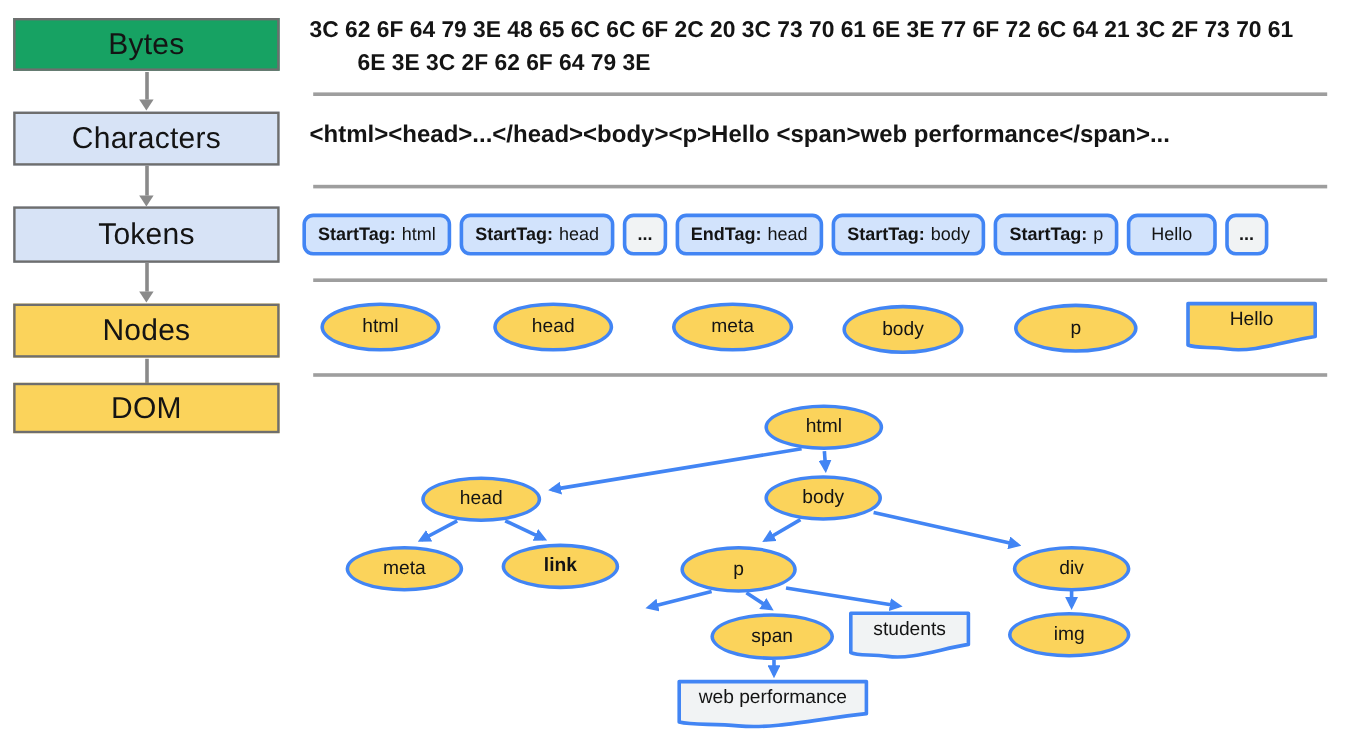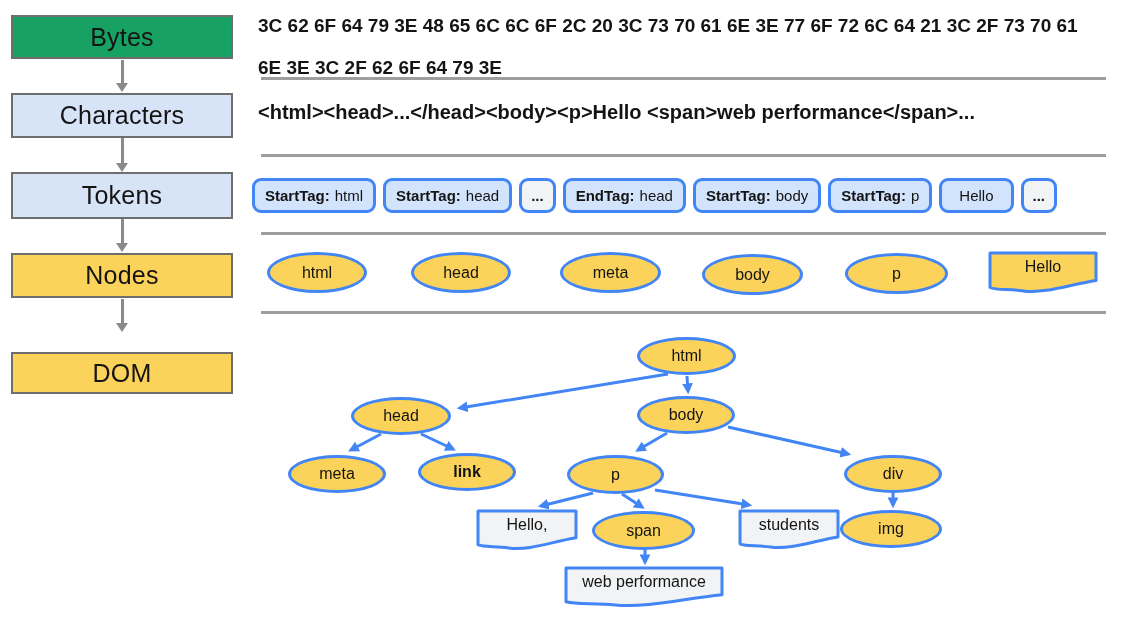--- a/index.html
+++ b/index.html
@@ -85,26 +85,26 @@
     <div class="shaft"></div>
     <div class="head"></div>
   </div>
   <div class="stage yellow" style="top:253px;height:45px;">
     <span>Nodes</span>
   </div>
   <div class="flow-arrow" style="left:115px;top:299px;height:33px;">
     <div class="shaft"></div>
     <div class="head"></div>
   </div>
-  <div class="stage yellow" style="top:352px;height:42px;">
+  <div class="stage yellow" style="top:319px;height:42px;">
     <span>DOM</span>
   </div>
 
   <div class="hexline" style="top:15px;">3C 62 6F 64 79 3E 48 65 6C 6C 6F 2C 20 3C 73 70 61 6E 3E 77 6F 72 6C 64 21 3C 2F 73 70 61</div>
-  <div class="hexline" style="top:57px;">6E 3E 3C 2F 62 6F 64 79 3E</div>
+  <div class="hexline" style="top:42px;margin-left:40px;">6E 3E 3C 2F 62 6F 64 79 3E</div>
   <div class="divider" style="top:77px;"></div>
 
   <div class="charsline" style="top:101px;">&lt;html&gt;&lt;head&gt;...&lt;/head&gt;&lt;body&gt;&lt;p&gt;Hello &lt;span&gt;web performance&lt;/span&gt;...</div>
   <div class="divider" style="top:154px;"></div>
 
   <div class="tokens-row">
     <div class="token t-tag">
       <span class="tlabel">StartTag:</span>
         <span class="tvalue">html</span>
     </div>
@@ -192,30 +192,24 @@
   </div>
   <div class="ellipse" style="left:418px;top:453px;width:98px;height:38px;font-weight:bold;">
     <span>link</span>
   </div>
   <div class="ellipse" style="left:567px;top:455px;width:97px;height:39px;">
     <span>p</span>
   </div>
   <div class="ellipse" style="left:844px;top:455px;width:98px;height:38px;">
     <span>div</span>
   </div>
-  <div class="doc" style="left:476px;top:509px;width:102px;height:41px;">
-    <svg class="docshape" width="102" height="41" viewBox="0 0 102 41">
-        <path d="M 2 2 L 100 2 L 100 28.7 C 75.5 32.8 53.0 41.8 32.6 38.9 C 18.4 36.9 8.2 38.5 2 35.7 Z"></path>
-      </svg>
-    <span class="doc-label">Hello,</span>
-  </div>
   <div class="ellipse" style="left:592px;top:511px;width:103px;height:39px;">
     <span>span</span>
   </div>
-  <div class="doc" style="left:707px;top:509px;width:102px;height:40px;margin-left:31px;">
+  <div class="doc" style="left:707px;top:509px;width:102px;height:40px;">
     <svg class="docshape" width="102" height="40" viewBox="0 0 102 40">
         <path d="M 2 2 L 100 2 L 100 28.0 C 75.5 32.0 53.0 40.8 32.6 38.0 C 18.4 36.0 8.2 37.6 2 34.8 Z"></path>
       </svg>
     <span class="doc-label">students</span>
   </div>
   <div class="ellipse" style="left:840px;top:510px;width:102px;height:38px;text-align:center;">
     <span>img</span>
   </div>
   <div class="doc" style="left:564px;top:566px;width:160px;height:41px;">
     <svg class="docshape" width="160" height="41" viewBox="0 0 160 41">

